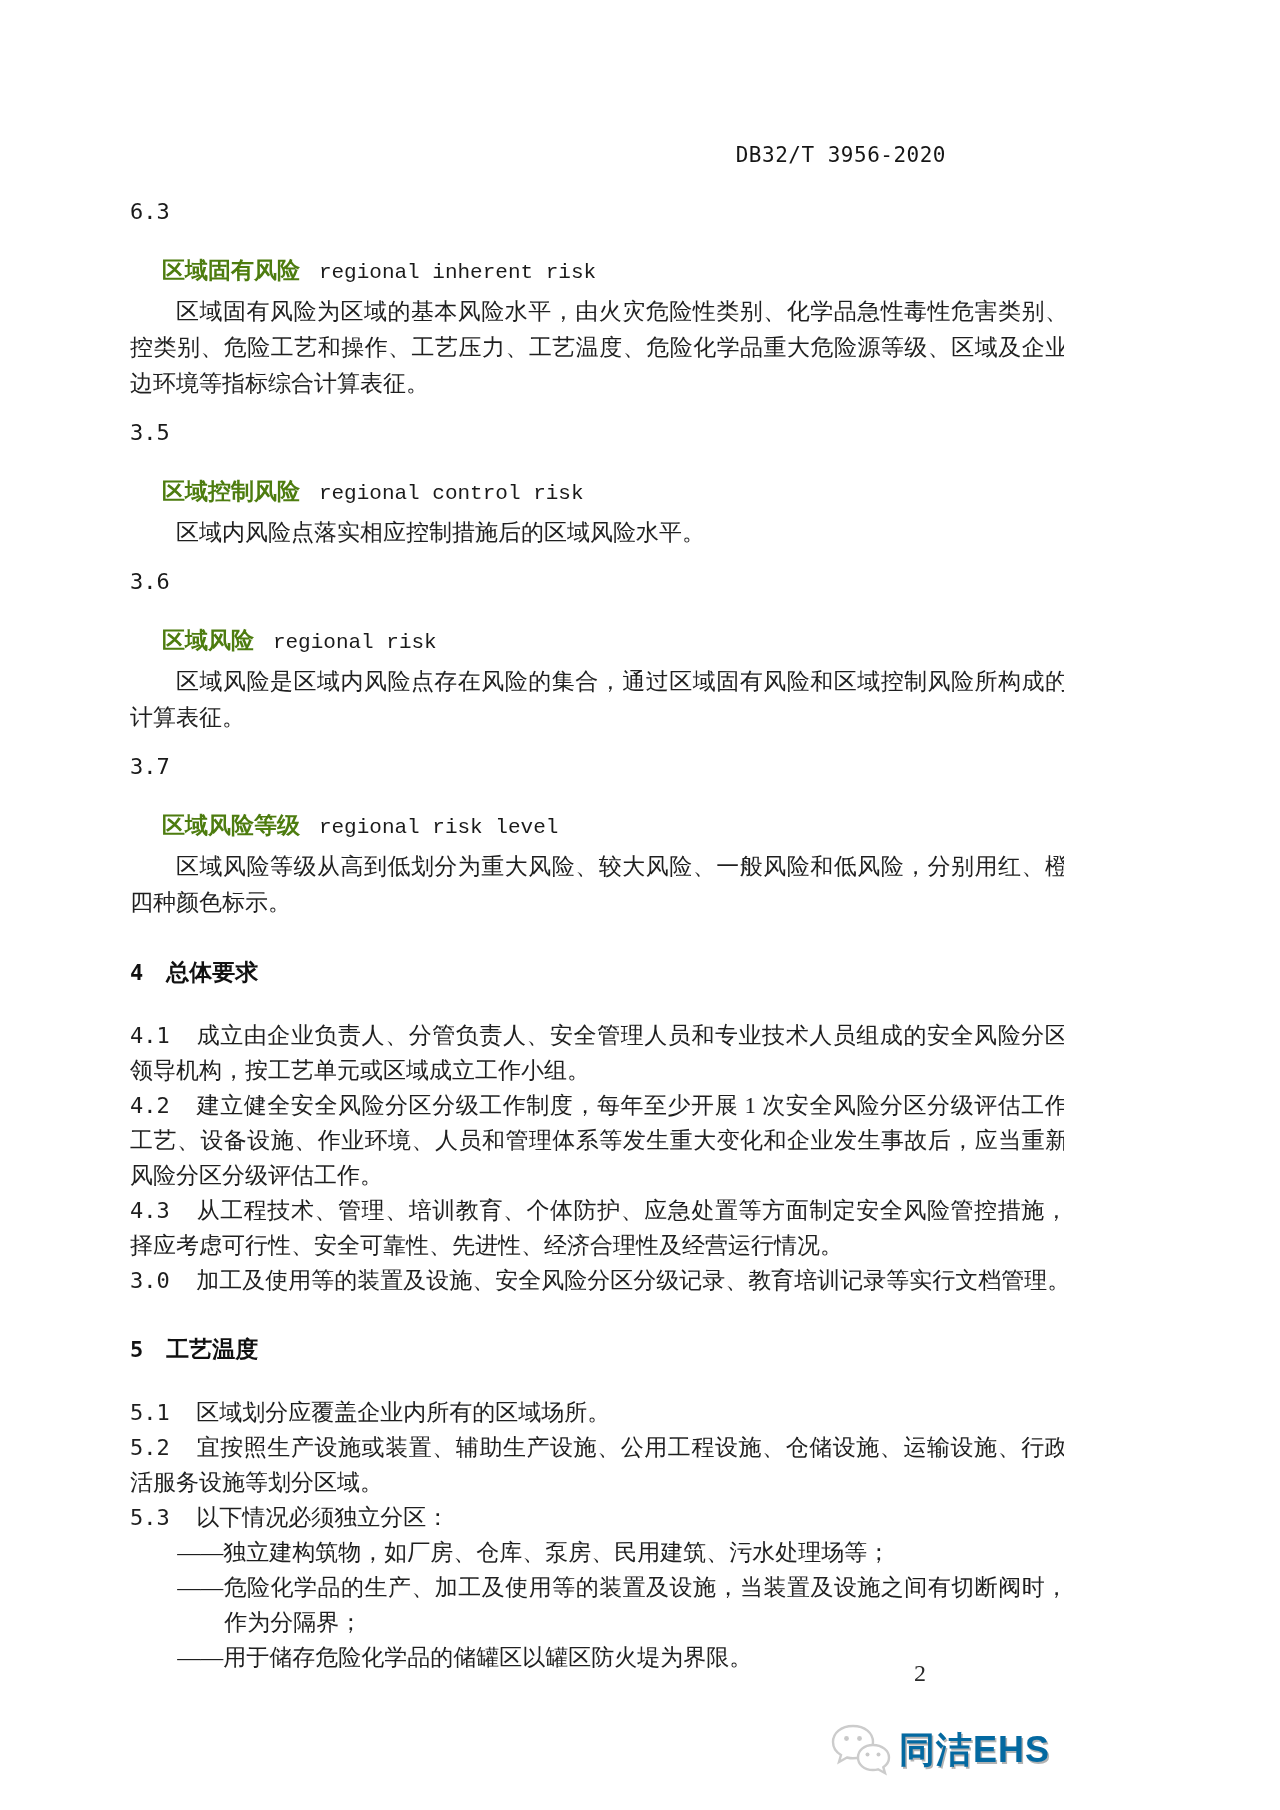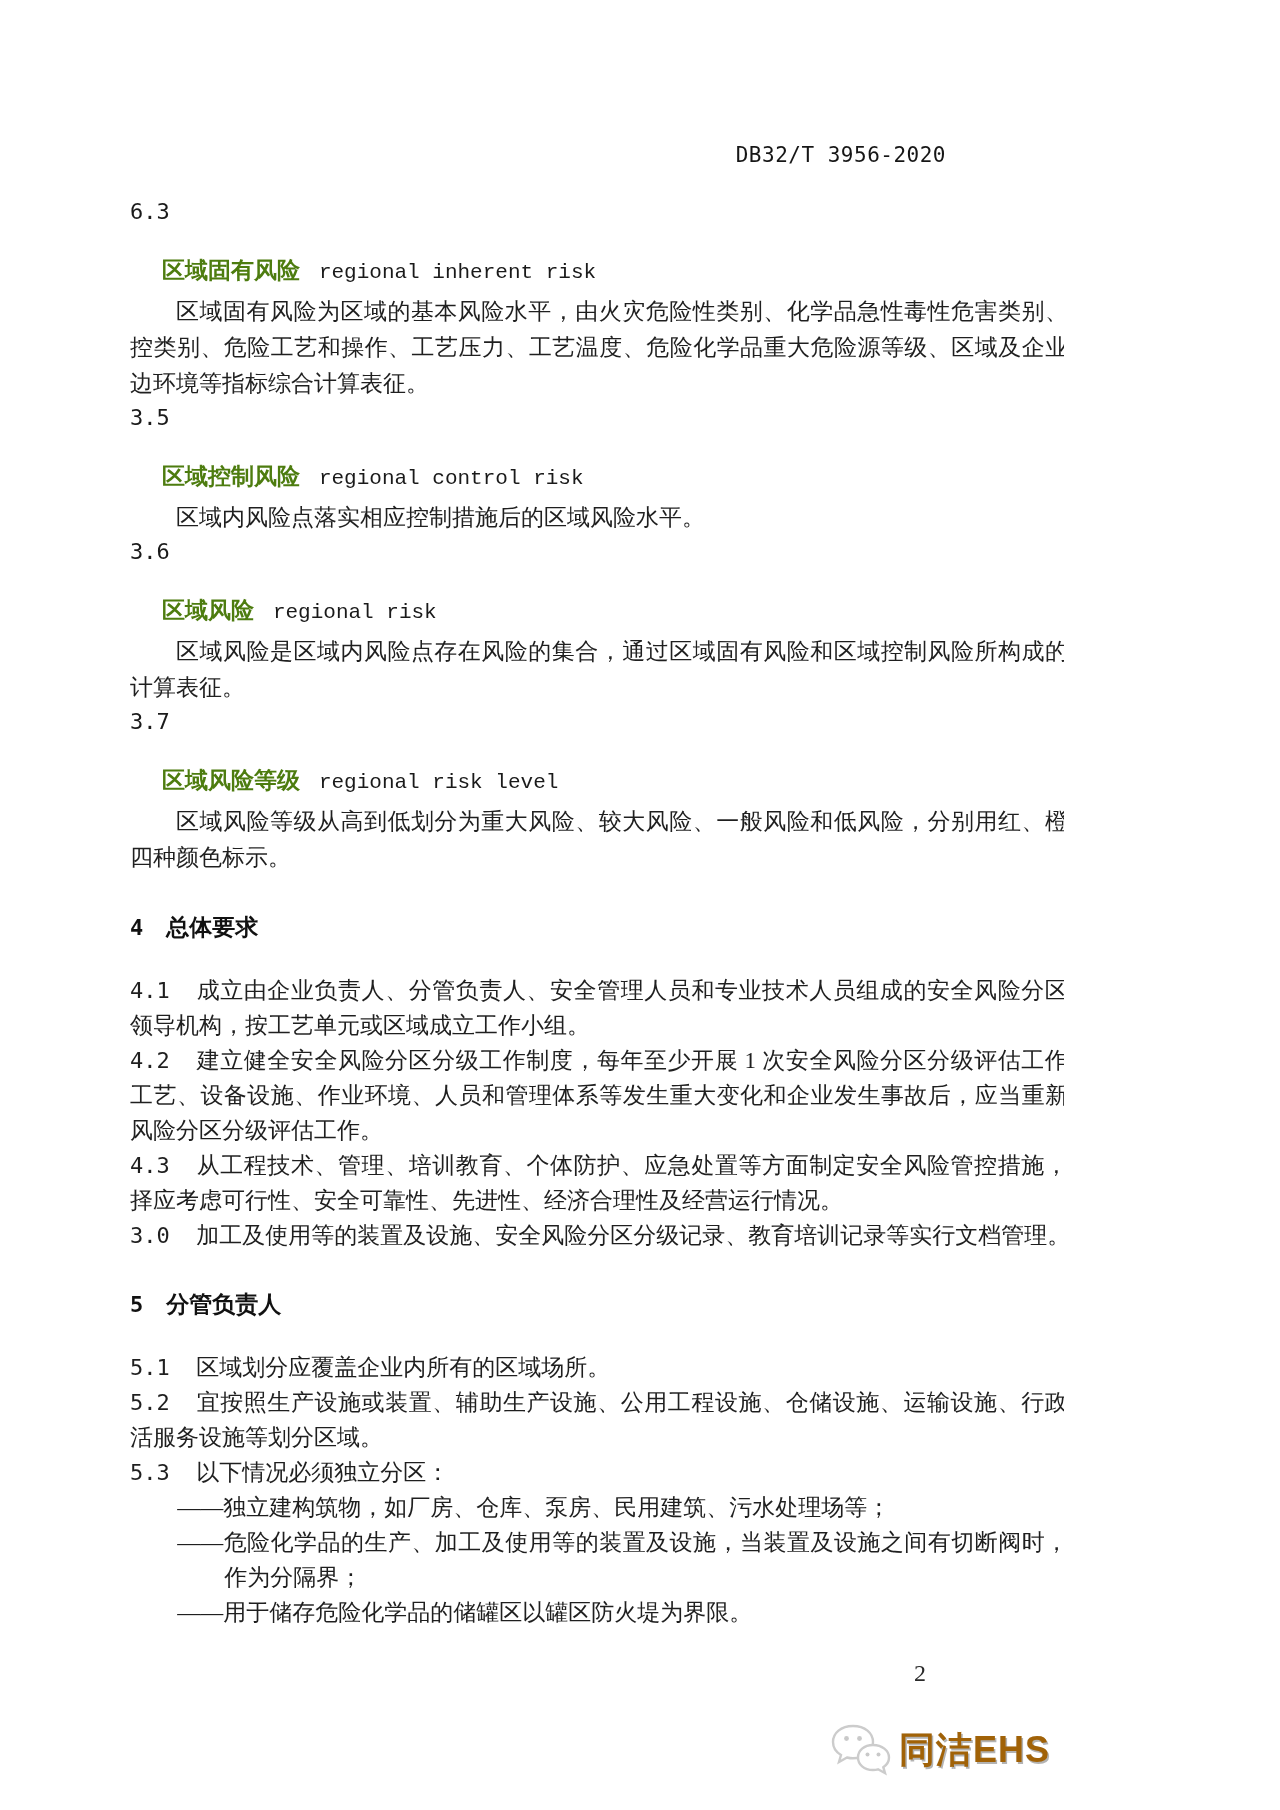--- a/index.html
+++ b/index.html
@@ -15,21 +15,21 @@
     position:absolute;top:143px;right:118px;
     font-family:"DejaVu Sans Mono", monospace;
     font-size:21px;letter-spacing:0.5px;color:#161616;
   }
   .content{
     position:absolute;left:130px;top:197px;width:1032px;
   }
   p{margin:0;}
   .sec-num{
     font-family:"DejaVu Sans Mono", monospace;
-    font-size:22px;line-height:30px;margin-top:1px;color:#1a1a1a;
+    font-size:22px;line-height:30px;margin-top:16px;color:#1a1a1a;
   }
   .sec-num.first{margin-top:0;}
   .term-head{
     margin-top:26px;line-height:34px;padding-left:2em;
   }
   .term-zh{
     font-family:"Liberation Sans", sans-serif;
     font-weight:bold;font-size:23px;color:#4d7c0f;
   }
   .term-en{
@@ -66,21 +66,21 @@
   .page-num{
     position:absolute;top:1660px;right:138px;
     font-family:"Liberation Serif", serif;font-size:24px;color:#2a2a2a;
   }
   .watermark{
     position:absolute;top:1722px;right:14px;
     display:flex;align-items:center;gap:8px;
   }
   .wm-text{
     font-family:"Liberation Sans", sans-serif;
-    font-size:36px;font-weight:bold;color:#a16207;
+    font-size:36px;font-weight:bold;color:#0369a1;
     text-shadow:1.5px 1.5px 0.5px #b3b3b3, -0.5px -0.5px 0 #e8e8e8;
     letter-spacing:1px;
   }
   .wm-icon{display:block;}
 </style>
 </head>
 <body>
 
 <div class="page">
 
@@ -122,21 +122,21 @@
       <span class="cl-num">4.2</span><span class="cl-text">建立健全安全风险分区分级工作制度，每年至少开展 1 次安全风险分区分级评估工作。在生产工艺、设备设施、作业环境、人员和管理体系等发生重大变化和企业发生事故后，应当重新开展安全风险分区分级评估工作。</span>
     </p>
     <p class="clause">
       <span class="cl-num">4.3</span><span class="cl-text">从工程技术、管理、培训教育、个体防护、应急处置等方面制定安全风险管控措施，措施的选择应考虑可行性、安全可靠性、先进性、经济合理性及经营运行情况。</span>
     </p>
     <p class="clause">
       <span class="cl-num">3.0</span><span class="cl-text">加工及使用等的装置及设施、安全风险分区分级记录、教育培训记录等实行文档管理。</span>
     </p>
 
     <p class="chapter-head">
-      <span class="ch-num">5</span><span class="ch-title">分管负责人</span>
+      <span class="ch-num">5</span><span class="ch-title">工艺温度</span>
     </p>
     <p class="clause">
       <span class="cl-num">5.1</span><span class="cl-text">区域划分应覆盖企业内所有的区域场所。</span>
     </p>
     <p class="clause">
       <span class="cl-num">5.2</span><span class="cl-text">宜按照生产设施或装置、辅助生产设施、公用工程设施、仓储设施、运输设施、行政办公及生活服务设施等划分区域。</span>
     </p>
     <p class="clause">
       <span class="cl-num">5.3</span><span class="cl-text">以下情况必须独立分区：</span>
     </p>

